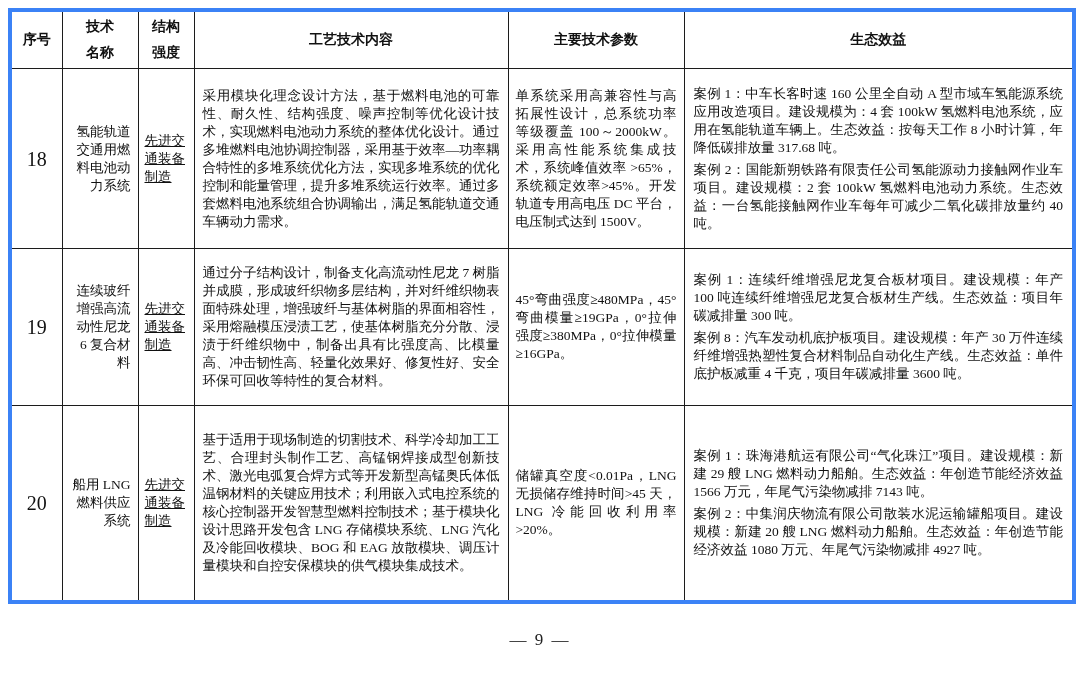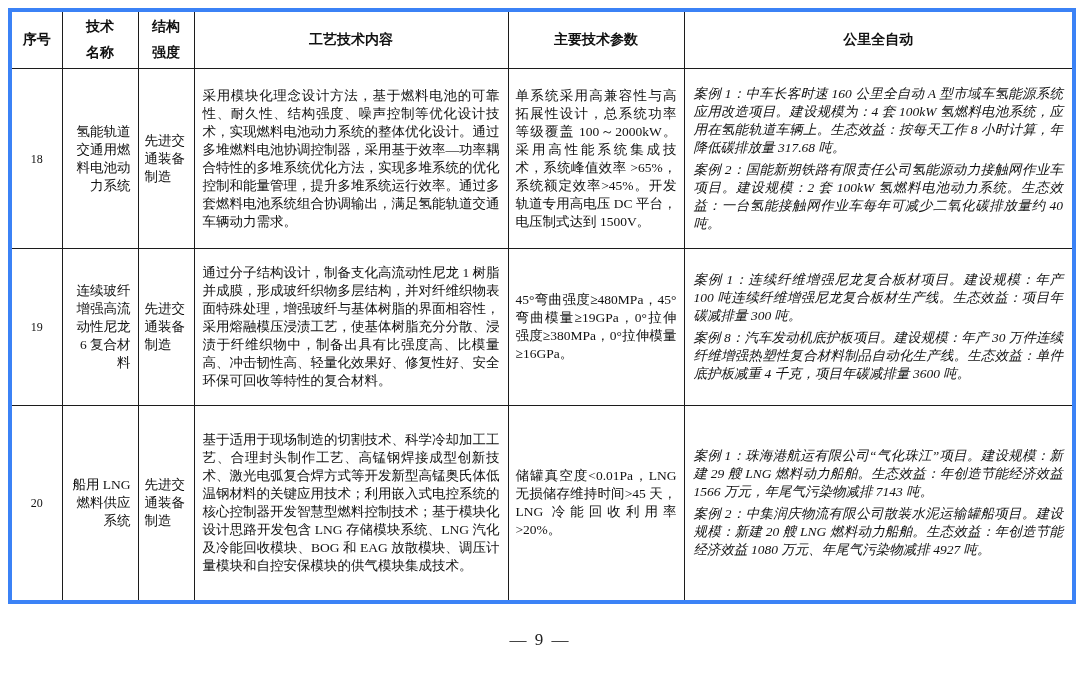--- a/index.html
+++ b/index.html
@@ -34,26 +34,26 @@
     font-weight: bold;
     font-size: 14px;
     text-align: center;
     height: 40px;
     padding: 2px;
   }
   .wrap2 { display: inline-block; width: 2em; line-height: 26px; }
   tr.r18 { height: 180px; }
   tr.r19 { height: 157px; }
   tr.r20 { height: 196px; }
-  td.c-no   { text-align: center; font-size: 12px; }
+  td.c-no   { text-align: center; font-size: 20px; }
   td.c-name { text-align: right; padding: 4px 7px; }
-  td.c-cat  { text-align: left; padding: 4px 6px; }
+  td.c-cat  { text-align: left; padding: 4px 6px; text-decoration: underline; }
   td.c-content { text-align: justify; padding: 4px 8px; font-family: Liberation Serif, serif; }
   td.c-params  { text-align: justify; padding: 4px 7px; }
-  td.c-cases   { text-align: justify; padding: 6px 9px; font-style: italic; }
+  td.c-cases   { text-align: justify; padding: 6px 9px; }
   td.c-cases p + p { margin-top: 4px; }
   .footer {
     margin-top: 26px;
     text-align: center;
     font-size: 17px;
     letter-spacing: 2px;
     color: #222;
   }
 </style>
 </head>
@@ -69,40 +69,40 @@
         <col style="width:176px">
         <col style="width:390px">
     </colgroup>
     <thead>
       <tr>
         <th>序号</th>
         <th><span class="wrap2">技术名称</span></th>
         <th><span class="wrap2">结构强度</span></th>
         <th>工艺技术内容</th>
         <th>主要技术参数</th>
-        <th>公里全自动</th>
+        <th>生态效益</th>
       </tr>
     </thead>
     <tbody>
       <tr class="r18">
         <td class="c-no">18</td>
         <td class="c-name">氢能轨道交通用燃料电池动力系统</td>
         <td class="c-cat">先进交通装备制造</td>
         <td class="c-content">采用模块化理念设计方法，基于燃料电池的可靠性、耐久性、结构强度、噪声控制等优化设计技术，实现燃料电池动力系统的整体优化设计。通过多堆燃料电池协调控制器，采用基于效率—功率耦合特性的多堆系统优化方法，实现多堆系统的优化控制和能量管理，提升多堆系统运行效率。通过多套燃料电池系统组合协调输出，满足氢能轨道交通车辆动力需求。</td>
         <td class="c-params">单系统采用高兼容性与高拓展性设计，总系统功率等级覆盖 100～2000kW。采用高性能系统集成技术，系统峰值效率 &gt;65%，系统额定效率&gt;45%。开发轨道专用高电压 DC 平台，电压制式达到 1500V。</td>
         <td class="c-cases">
           <p>案例 1：中车长客时速 160 公里全自动 A 型市域车氢能源系统应用改造项目。建设规模为：4 套 100kW 氢燃料电池系统，应用在氢能轨道车辆上。生态效益：按每天工作 8 小时计算，年降低碳排放量 317.68 吨。</p>
           <p>案例 2：国能新朔铁路有限责任公司氢能源动力接触网作业车项目。建设规模：2 套 100kW 氢燃料电池动力系统。生态效益：一台氢能接触网作业车每年可减少二氧化碳排放量约 40 吨。</p>
         </td>
       </tr>
       <tr class="r19">
         <td class="c-no">19</td>
         <td class="c-name">连续玻纤增强高流动性尼龙 6 复合材料</td>
         <td class="c-cat">先进交通装备制造</td>
-        <td class="c-content">通过分子结构设计，制备支化高流动性尼龙 1 树脂并成膜，形成玻纤织物多层结构，并对纤维织物表面特殊处理，增强玻纤与基体树脂的界面相容性，采用熔融模压浸渍工艺，使基体树脂充分分散、浸渍于纤维织物中，制备出具有比强度高、比模量高、冲击韧性高、轻量化效果好、修复性好、安全环保可回收等特性的复合材料。</td>
+        <td class="c-content">通过分子结构设计，制备支化高流动性尼龙 7 树脂并成膜，形成玻纤织物多层结构，并对纤维织物表面特殊处理，增强玻纤与基体树脂的界面相容性，采用熔融模压浸渍工艺，使基体树脂充分分散、浸渍于纤维织物中，制备出具有比强度高、比模量高、冲击韧性高、轻量化效果好、修复性好、安全环保可回收等特性的复合材料。</td>
         <td class="c-params">45°弯曲强度≥480MPa，45°弯曲模量≥19GPa，0°拉伸强度≥380MPa，0°拉伸模量≥16GPa。</td>
         <td class="c-cases">
           <p>案例 1：连续纤维增强尼龙复合板材项目。建设规模：年产 100 吨连续纤维增强尼龙复合板材生产线。生态效益：项目年碳减排量 300 吨。</p>
           <p>案例 8：汽车发动机底护板项目。建设规模：年产 30 万件连续纤维增强热塑性复合材料制品自动化生产线。生态效益：单件底护板减重 4 千克，项目年碳减排量 3600 吨。</p>
         </td>
       </tr>
       <tr class="r20">
         <td class="c-no">20</td>
         <td class="c-name">船用 LNG 燃料供应系统</td>
         <td class="c-cat">先进交通装备制造</td>

